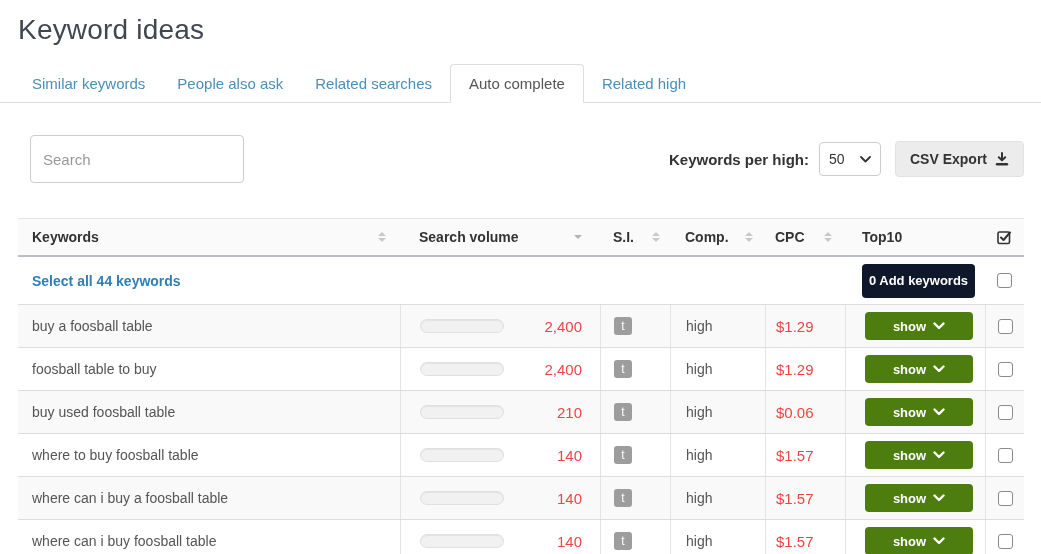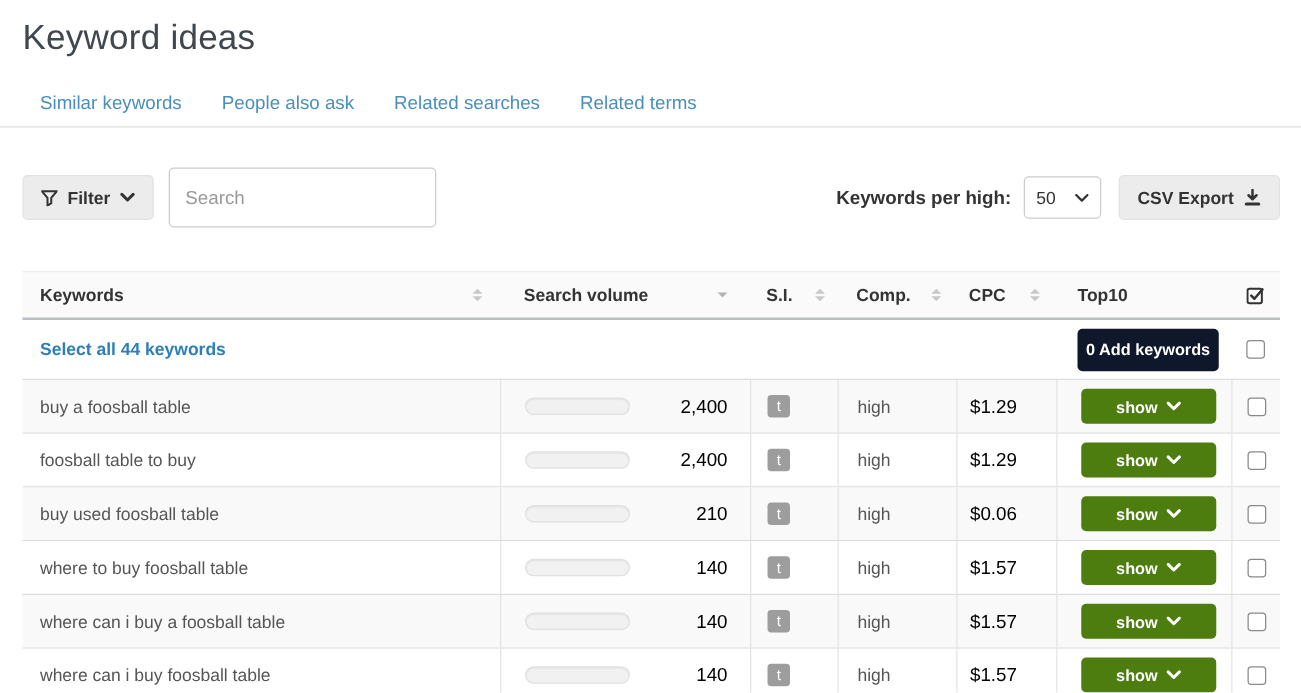--- a/index.html
+++ b/index.html
@@ -60,21 +60,21 @@
   .select-all-link { color: #2e7fb8; font-weight: bold; font-size: 14px; cursor: pointer; text-decoration: none; }
   .add-btn { width: 118px; height: 34px; background: #0f172a; border: none; border-radius: 4px; color: #fff;
     font-weight: bold; font-size: 13px; cursor: pointer; }
 
   
   .row { display: flex; align-items: stretch; height: 43px; border-bottom: 1px solid #ddd; background: #fff; }
   .row.odd { background: #f9f9f9; }
   .row .cell { border-left: 1px solid #e3e3e3; }
   .row .cell:first-child { border-left: none; }
   .kw-text { font-size: 14px; color: #555; }
-  .num { font-size: 15px; color: #000000; }
+  .num { font-size: 15px; color: #ef4444; }
 
   .bar-track { width: 84px; height: 14px; background: #f1f1f1; border: 1px solid #e0e0e0; border-radius: 8px;
     overflow: hidden; box-shadow: inset 0 1px 1px rgba(0,0,0,0.06); }
   .bar-fill { height: 100%; background: #2e80b9; border-radius: 8px; }
 
   .t-badge { width: 18px; height: 18px; background: #9d9d9d; border-radius: 3px; color: #fff; font-size: 12px;
     display: flex; align-items: center; justify-content: center; }
   .comp-text { font-size: 14px; color: #555; }
 
   .show-btn { margin: 0 auto; width: 108px; height: 28px; background: #4d7c0f; border: none; border-radius: 4px;
@@ -89,37 +89,25 @@
 <body>
 
 <div class="wrap">
 
   <h1 class="page-title">Keyword ideas</h1>
 
   <div class="tabs">
     <div class="tab">Similar keywords</div>
     <div class="tab">People also ask</div>
     <div class="tab">Related searches</div>
-    <div class="tab">Related terms</div>
+    <div class="tab active">Auto complete</div>
+    <div class="tab">Related high</div>
   </div>
 
   <div class="toolbar">
-    <button class="btn-gray">
-      <span>
-        <svg class="icon" width="13" height="13" viewBox="0 0 13 13">
-            <path d="M0.5 1 h12 l-4.5 5.2 v4.3 l-3 2 v-6.3 z" fill="none" stroke="#333" stroke-width="1.6"></path>
-          </svg>
-      </span>
-      <span>Filter</span>
-      <span>
-        <svg class="icon" width="12" height="8" viewBox="0 0 12 8">
-            <path d="M1.5 1.5 L6 6 L10.5 1.5" fill="none" stroke="#333" stroke-width="2.4" stroke-linecap="round" stroke-linejoin="round"></path>
-          </svg>
-      </span>
-    </button>
     <input class="search-input" type="text" placeholder="Search" style="">
     <div class="toolbar-right">
       <span class="per-page-label">Keywords per high:</span>
       <div class="per-page-select">
         <span>50</span>
         <span>
           <svg class="icon" width="11" height="7" viewBox="0 0 11 7">
               <path d="M1 1 L5.5 5.5 L10 1" fill="none" stroke="#333" stroke-width="1.8" stroke-linecap="round" stroke-linejoin="round"></path>
             </svg>
         </span>

